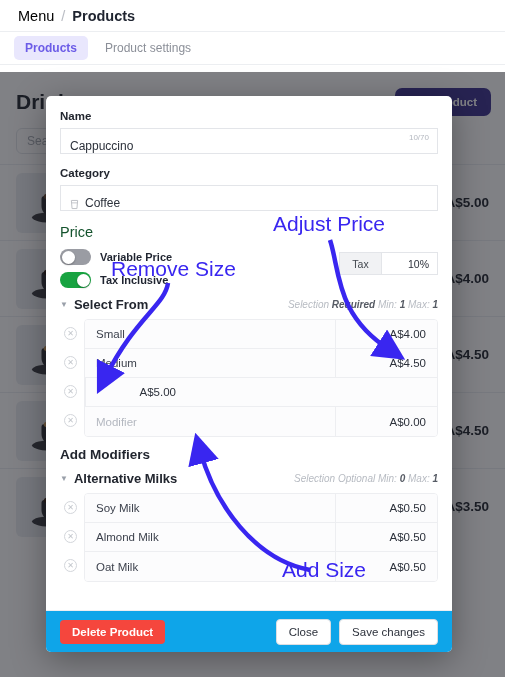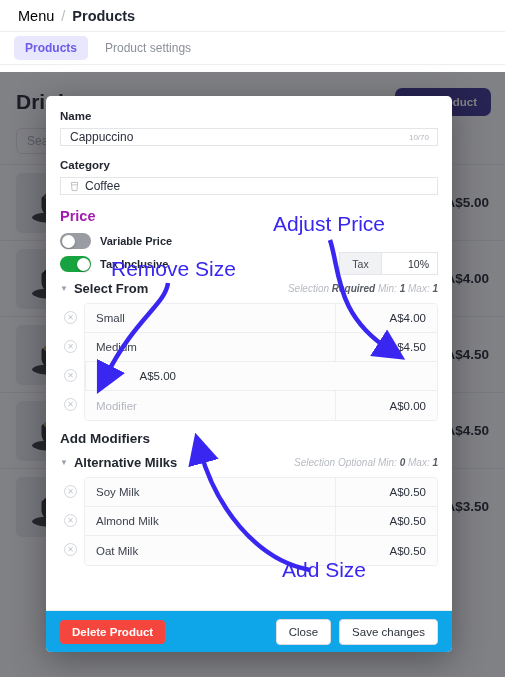--- a/index.html
+++ b/index.html
@@ -72,24 +72,24 @@
 
   
   .modal {
     position:absolute; left:46px; top:96px; width:406px; height:556px;
     background:#fff; border-radius:5px; box-shadow:0 8px 34px rgba(0,0,0,.34);
     display:flex; flex-direction:column; overflow:hidden;
   }
   .modal-body { flex:1; overflow:hidden; padding: 14px 14px 4px 14px; }
 
   .fld-label { font-size:11.5px; font-weight:700; color:#22262f; margin-bottom:6px; }
-  .fld-label.price { font-size:14.5px; font-weight:700; color:#a21caf; margin-bottom:9px; }
+  .fld-label.price { font-size:14.5px; font-weight:400; color:#14532d; margin-bottom:9px; }
   .input {
-    height:18px; border:1px solid #e3e5e9; border-radius:0; background:#fff;
-    display:flex; align-items:center; padding:0 9px; position:relative;
+    height:26px; border:1px solid #e3e5e9; border-radius:0; background:#fff;
+    display:flex; align-items:flex-end; padding:0 9px; position:relative;
   }
   .input-val { font-size:12px; color:#2c313b; }
   .counter { position:absolute; right:8px; top:4px; font-size:8px; color:#b4b8c0; }
   .gap { height:13px; }
 
   .cat-icon { width:9px; height:11px; margin-right:6px; flex:none; opacity:.55; }
 
   
   .toggle-row { display:flex; align-items:center; gap:9px; margin-bottom:7px; }
   .switch { width:31px; height:16px; border-radius:9px; position:relative; flex:none; }

